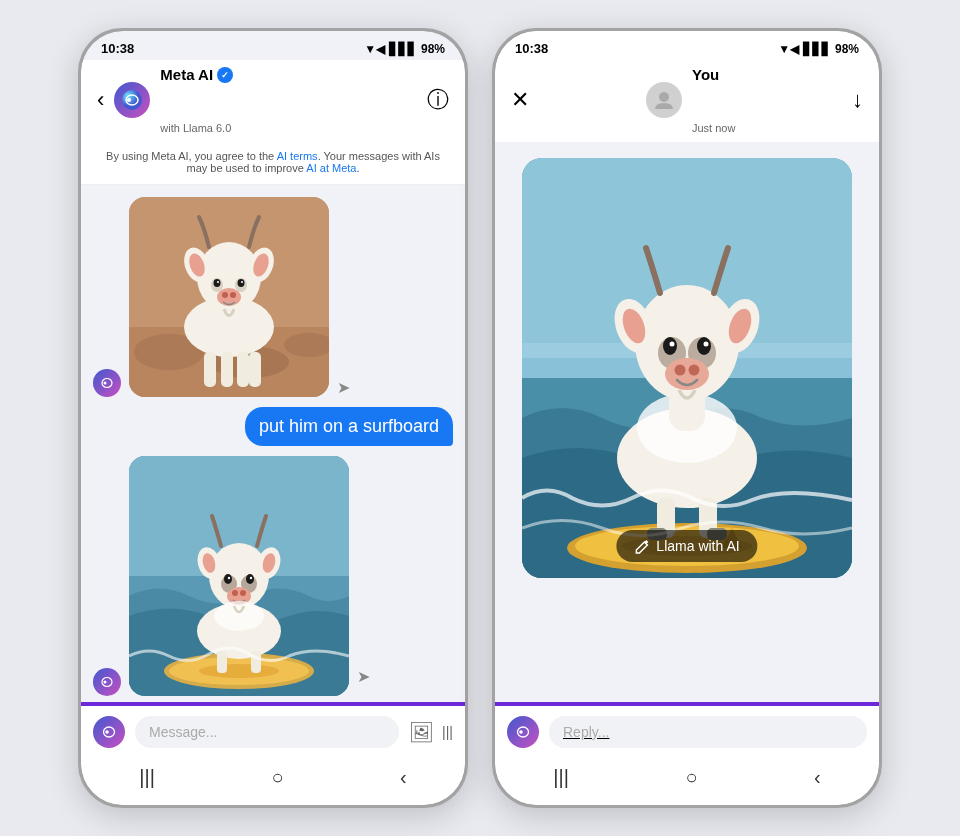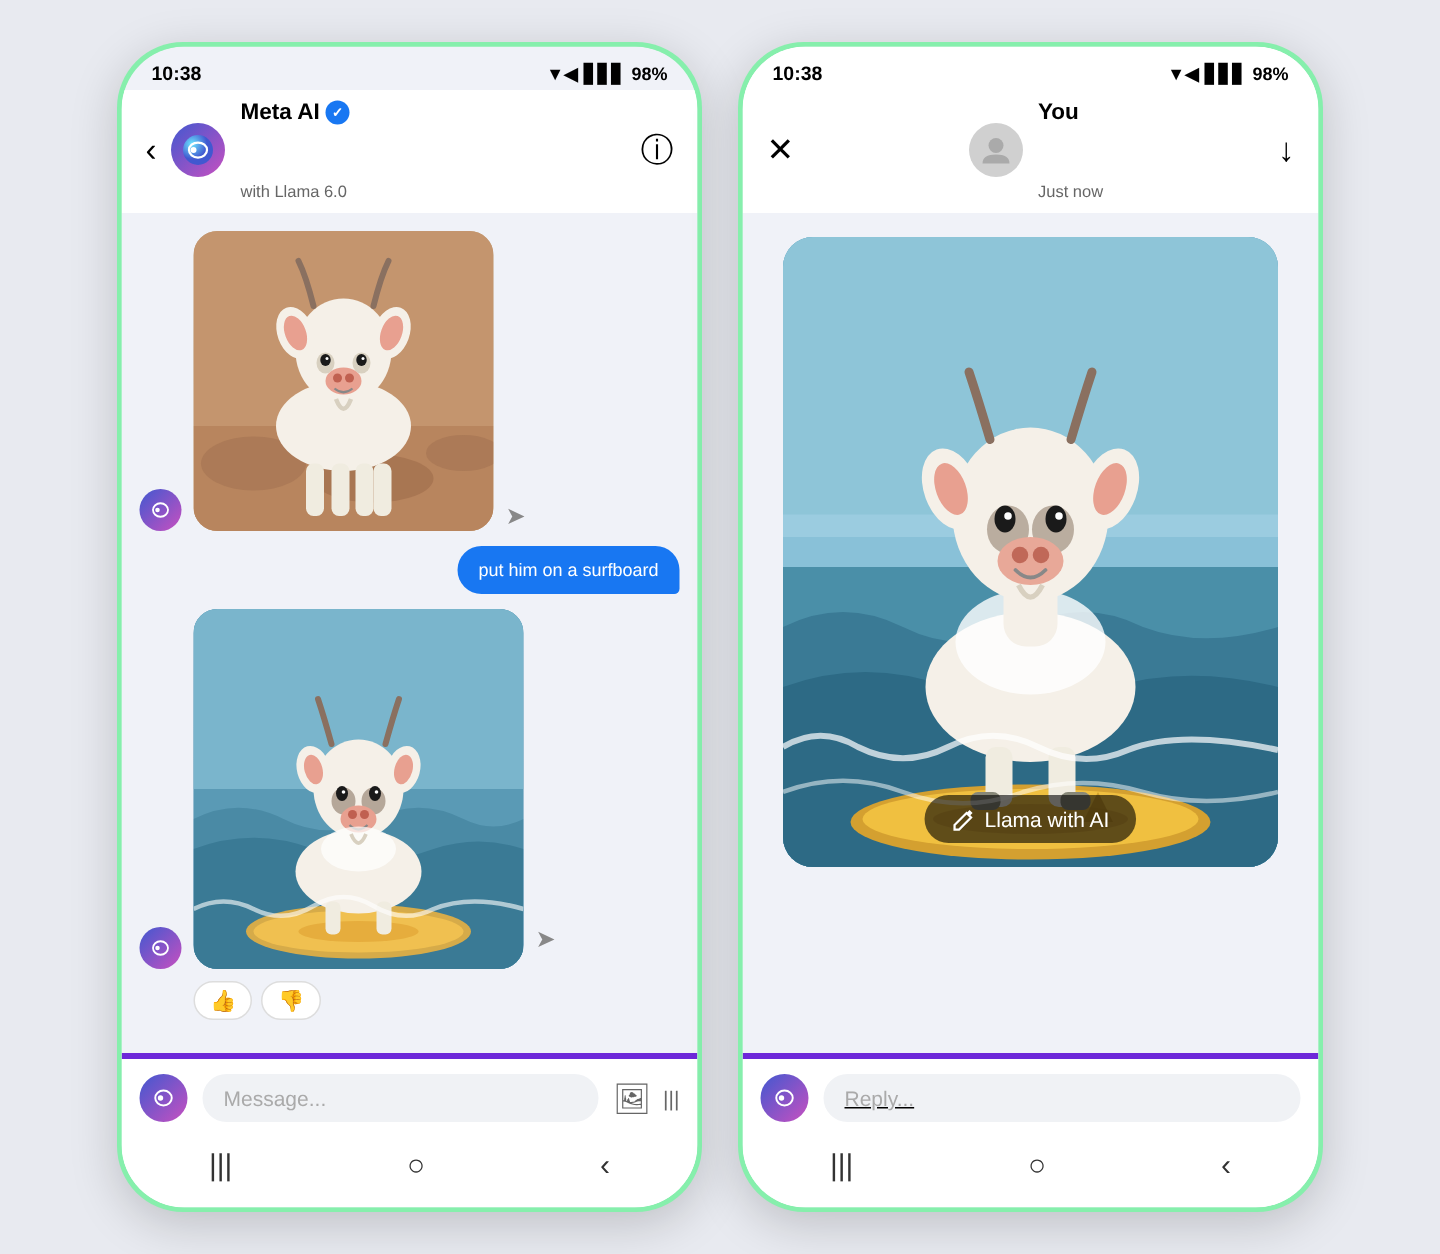--- a/index.html
+++ b/index.html
@@ -21,21 +21,21 @@
       padding: 20px;
     }
     .phone {
       width: 390px;
       height: 780px;
       border-radius: 44px;
       border: 3px solid transparent;
       background-clip: padding-box;
       position: relative;
       overflow: hidden;
-      background: #86efac;
+      background: #a3a3a3;
       box-shadow: 0 8px 32px rgba(0,0,0,0.18);
     }
     .phone::before {
       content: '';
       position: absolute;
       inset: -3px;
       border-radius: 46px;
       background: linear-gradient(135deg, #ff6b9d, #ff4d4d, #c850c0, #4158d0);
       z-index: -1;
     }
@@ -148,21 +148,21 @@
       display: flex; align-items: center; justify-content: center;
       color: #fff; font-size: 13px;
       flex-shrink: 0;
     }
 
     .bubble-user {
       background: #1877f2;
       color: #fff;
       border-radius: 18px 18px 4px 18px;
       padding: 9px 14px;
-      font-size: 12px;
+      font-size: 18px;
       max-width: 220px;
     }
 
     .goat-image-1 {
       width: 200px;
       height: 200px;
       background: linear-gradient(180deg, #c8a882 0%, #b8956e 40%, #d4b896 100%);
       border-radius: 16px;
       position: relative;
       overflow: hidden;
@@ -334,20 +334,23 @@
             <div class="nav-title">
               <span>Meta AI</span>
               <span class="verified-badge">✓</span>
             </div>
             <span class="nav-subtitle">with Llama 6.0</span>
           </div>
         </div>
         <span class="nav-right">ⓘ</span>
       </div>
 
+      <div class="consent-banner">
+        <span>By using Meta AI, you agree to the </span><a>AI terms</a><span>. Your messages with AIs may be used to improve </span><a>AI at Meta</a><span>.</span>
+      </div>
 
       <div class="chat-area">
 
         <div class="msg-row ai">
           <div class="ai-icon-small">
             <svg width="16" height="16" viewBox="0 0 16 16" fill="none">
               <ellipse cx="8" cy="8" rx="5" ry="4.5" fill="none" stroke="white" stroke-width="1.2"></ellipse>
               <circle cx="6" cy="8" r="1.5" fill="white"></circle>
             </svg>
           </div>

